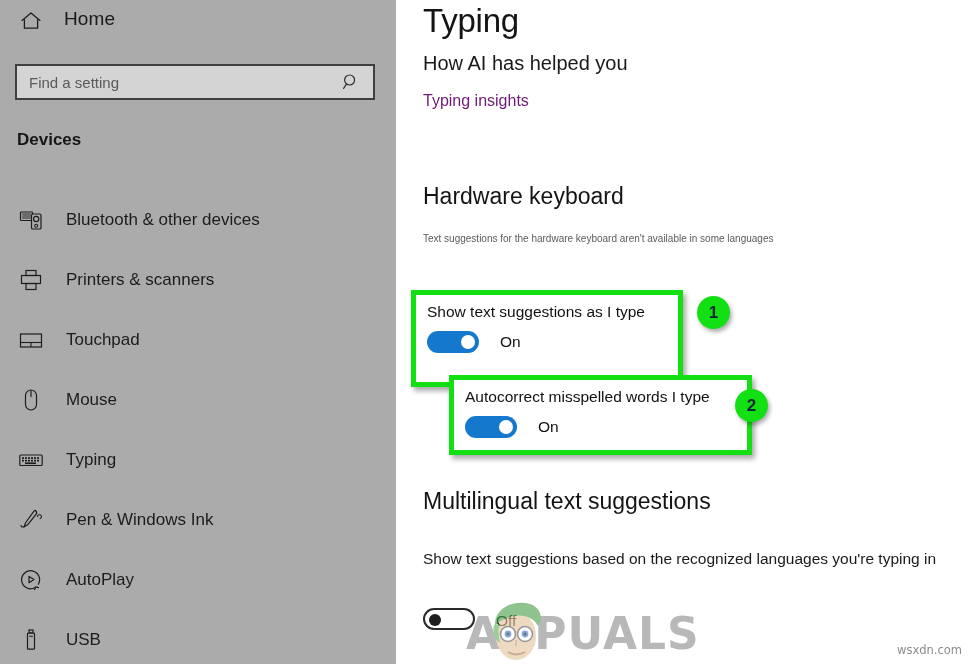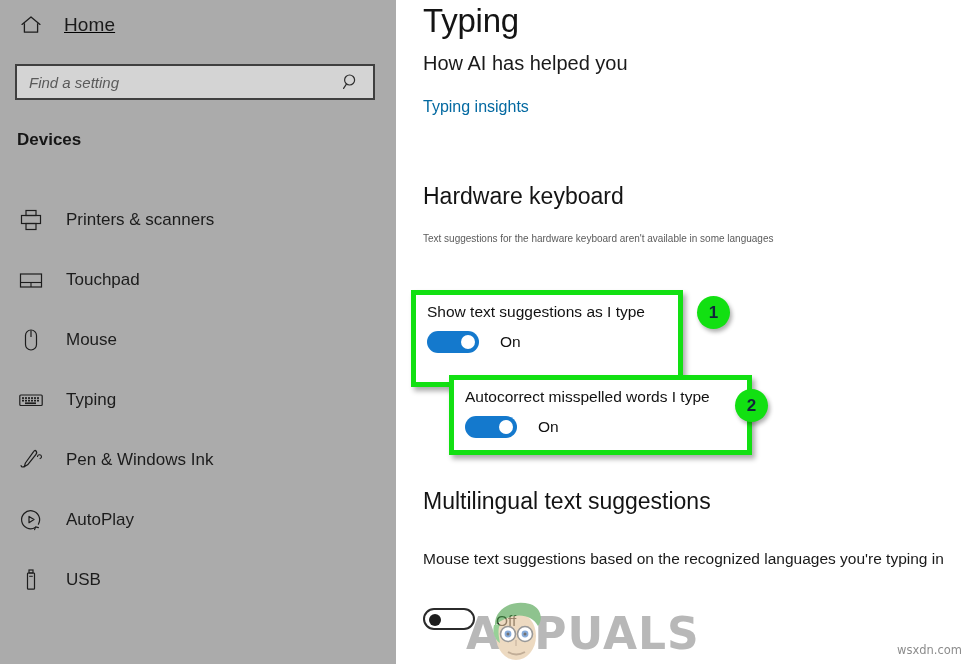--- a/index.html
+++ b/index.html
@@ -23,23 +23,21 @@
     position: absolute;
     left: 0; top: 0;
     width: 396px;
     height: 664px;
     background: #ababab;
   }
   .home-row {
     position: absolute;
     left: 18px; top: 8px;
     display: flex;
-    align-items: center;
     height: 34px;
-    text-decoration: underline;
   }
   .home-row .ico { width: 26px; height: 26px; display:block; }
   .home-label {
     margin-left: 20px;
     font-size: 19px;
     color: #1a1a1a;
     letter-spacing: .1px;
   }
 
   .search-wrap {
@@ -55,21 +53,20 @@
   }
   .search-input {
     flex: 1;
     border: 0;
     outline: 0;
     background: transparent;
     font-family: "Liberation Sans", sans-serif;
     font-size: 15px;
     color: #3a3a3a;
     padding-left: 12px;
-    font-style: italic;
   }
   .search-input::placeholder { color: #5a5a5a; opacity: 1; }
   .search-ico { width: 20px; height: 20px; margin-right: 12px; display:block; }
 
   .section-head {
     position: absolute;
     left: 17px; top: 130px;
     font-size: 17px;
     font-weight: bold;
     color: #161616;
@@ -118,23 +115,23 @@
   }
   .sub-title {
     position: absolute;
     left: 27px; top: 52px;
     font-size: 20px;
     color: #1a1a1a;
     font-weight: normal;
   }
   .link {
     position: absolute;
-    left: 27px; top: 98px;
+    left: 27px; top: 92px;
     font-size: 16px;
-    color: #0369a1;
+    color: #701a75;
     text-decoration: none;
     cursor: pointer;
     text-align: center;
   }
   .grp-head {
     position: absolute;
     left: 27px; top: 183px;
     font-size: 23px;
     color: #141414;
     font-weight: normal;
@@ -296,20 +293,34 @@
           <circle cx="8.6" cy="8" r="5" fill="none" stroke="#2e2e2e" stroke-width="1.2"></circle>
           <line x1="5.4" y1="12.1" x2="2.6" y2="16.4" stroke="#2e2e2e" stroke-width="1.2" stroke-linecap="round"></line>
         </svg>
       </span>
     </div>
 
     <div class="section-head">Devices</div>
 
     <div class="nav">
 
+      <div class="nav-item">
+        <span class="nav-ico">
+          <svg width="26" height="26" viewBox="0 0 26 26">
+            <rect x="2.5" y="5" width="12" height="8.5" rx="0.8" fill="none" stroke="#1d1d1d" stroke-width="1.2"></rect>
+            <line x1="4.2" y1="7" x2="12.8" y2="7" stroke="#1d1d1d" stroke-width="0.9"></line>
+            <line x1="4.2" y1="9" x2="12.8" y2="9" stroke="#1d1d1d" stroke-width="0.9"></line>
+            <line x1="4.2" y1="11" x2="12.8" y2="11" stroke="#1d1d1d" stroke-width="0.9"></line>
+            <rect x="13.5" y="7" width="9.5" height="15" rx="1.3" fill="#ababab" stroke="#1d1d1d" stroke-width="1.2"></rect>
+            <circle cx="18.2" cy="12" r="2.6" fill="none" stroke="#1d1d1d" stroke-width="1.2"></circle>
+            <circle cx="18.2" cy="18.7" r="1.5" fill="none" stroke="#1d1d1d" stroke-width="1.1"></circle>
+          </svg>
+        </span>
+        <span class="nav-label">Bluetooth &amp; other devices</span>
+      </div>
 
       <div class="nav-item">
         <span class="nav-ico">
           <svg width="26" height="26" viewBox="0 0 26 26">
             <rect x="8" y="3.5" width="10" height="5" fill="none" stroke="#1d1d1d" stroke-width="1.2"></rect>
             <rect x="3.5" y="8.5" width="19" height="8" fill="none" stroke="#1d1d1d" stroke-width="1.2"></rect>
             <rect x="8" y="16.5" width="10" height="6" fill="none" stroke="#1d1d1d" stroke-width="1.2"></rect>
           </svg>
         </span>
         <span class="nav-label">Printers &amp; scanners</span>
@@ -421,21 +432,21 @@
       <div class="toggle-row">
         <div class="toggle on">
           <span class="knob"></span>
         </div>
         <span class="toggle-state">On</span>
       </div>
     </div>
     <div class="badge" id="badge-2">2</div>
 
     <div class="grp-head2">Multilingual text suggestions</div>
-    <div class="grp-desc2">Mouse text suggestions based on the recognized languages you're typing in</div>
+    <div class="grp-desc2">Show text suggestions based on the recognized languages you're typing in</div>
 
     <div class="bottom-toggle">
       <div class="toggle off">
         <span class="knob"></span>
       </div>
       <span class="toggle-state">Off</span>
     </div>
 
     <div class="wm">
       <div class="wm-text">APPUALS</div>

